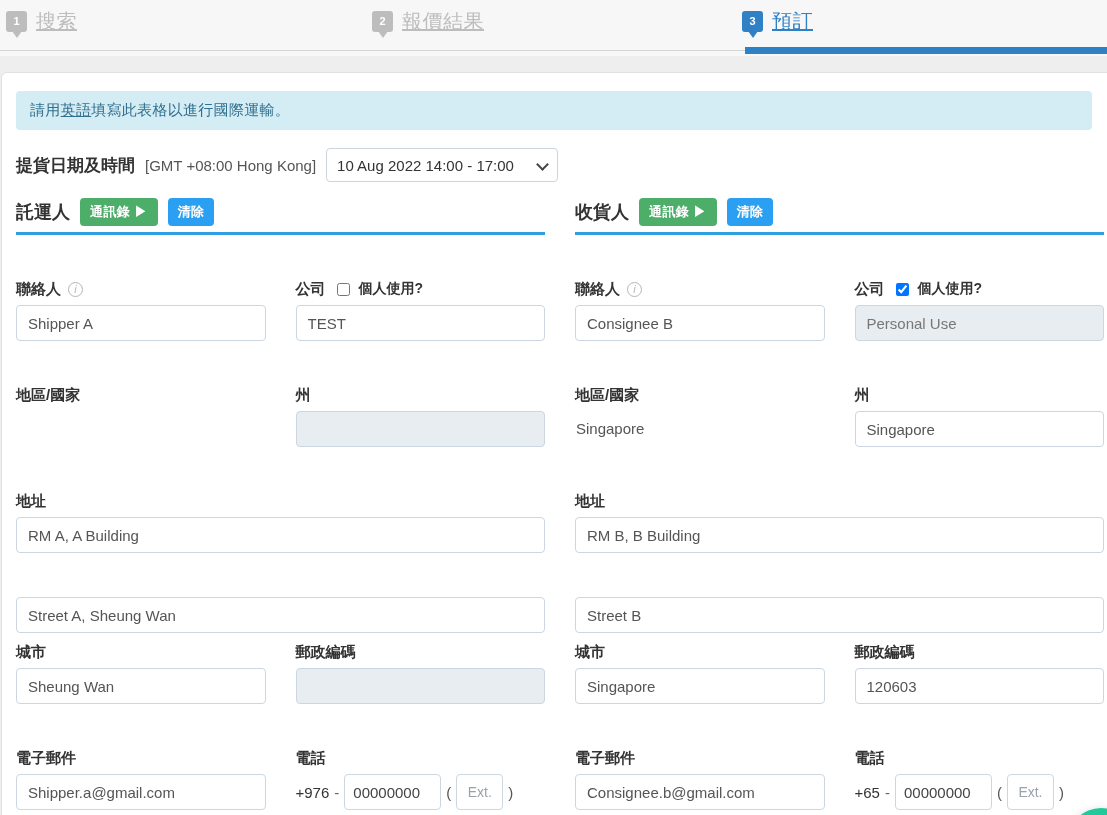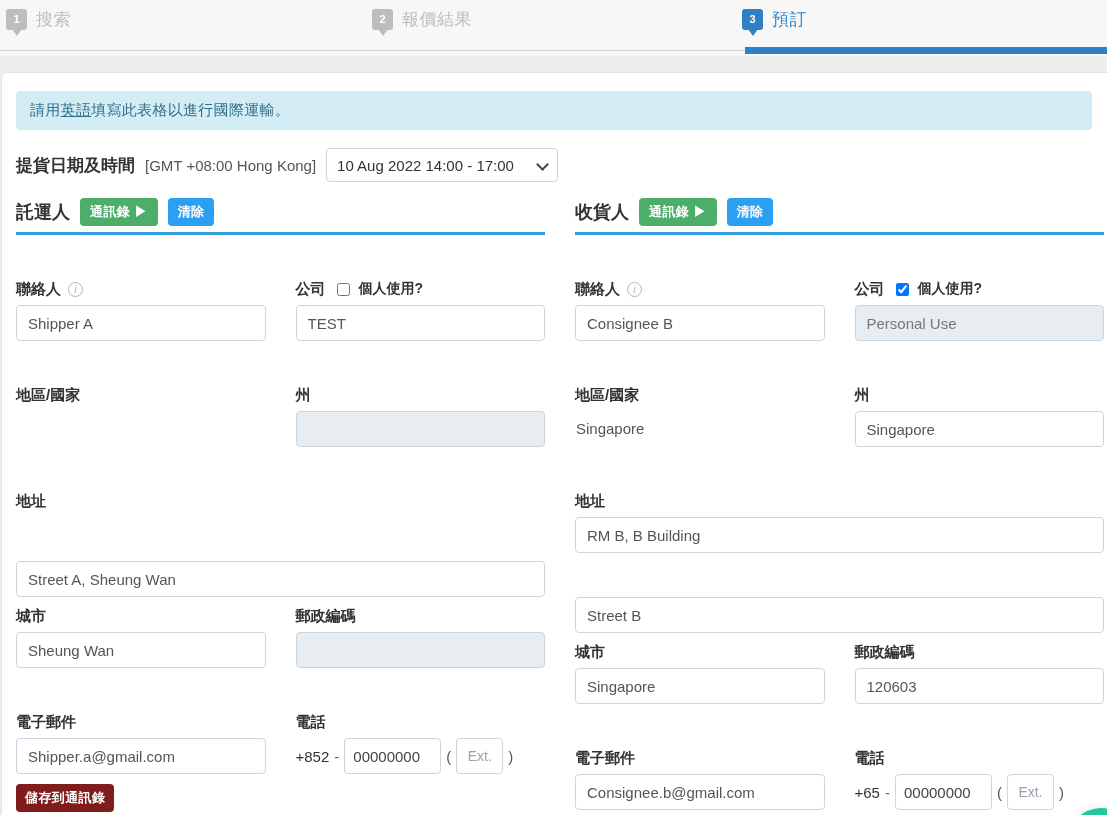--- a/index.html
+++ b/index.html
@@ -43,23 +43,24 @@
     margin-left: -5px;
     top: 20px;
     width: 0; height: 0;
     border-left: 5px solid transparent;
     border-right: 5px solid transparent;
     border-top: 7px solid #bdbdbd;
   }
   .step.active .step-badge { background: #2f80c4; }
   .step.active .step-badge::after { border-top-color: #2f80c4; }
   .step-label {
-    font-size: 17px;
+    font-size: 20px;
     color: #bdbdbd;
     letter-spacing: 0.5px;
+    text-decoration: underline;
   }
   .step.active .step-label { color: #2f80c4; }
 
   .stepper-rail {
     position: absolute;
     left: 0; right: 0;
     bottom: 5px;
     height: 1px;
     background: #d5d5d5;
   }
@@ -384,20 +385,21 @@
             </div>
             <input class="inp disabled" type="text" disabled="" value="" style="">
           </div>
         </div>
 
         <div class="field-row">
           <div class="field wide">
             <div class="flabel">
               <span>地址</span>
             </div>
+            <input class="inp" type="text" value="RM A, A Building" style="">
           </div>
         </div>
 
         <div class="field-row">
           <div class="field wide">
             <input class="inp" type="text" value="Street A, Sheung Wan" style="">
           </div>
         </div>
 
         <div class="field-row" style="margin-top:6px;">
@@ -420,21 +422,21 @@
             <div class="flabel">
               <span>電子郵件</span>
             </div>
             <input class="inp" type="text" value="Shipper.a@gmail.com" style="">
           </div>
           <div class="field">
             <div class="flabel">
               <span>電話</span>
             </div>
             <div class="phone-line">
-              <span class="phone-cc">+852</span>
+              <span class="phone-cc">+976</span>
               <span class="phone-dash">-</span>
               <input class="phone-num" type="text" value="00000000" style="">
               <span class="paren">(</span>
               <input class="phone-ext" type="text" placeholder="Ext." style="">
               <span class="paren">)</span>
             </div>
           </div>
         </div>
 
         <div class="party-footer">

